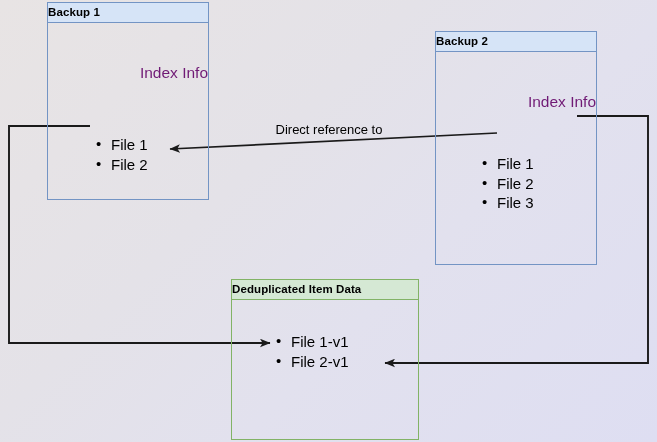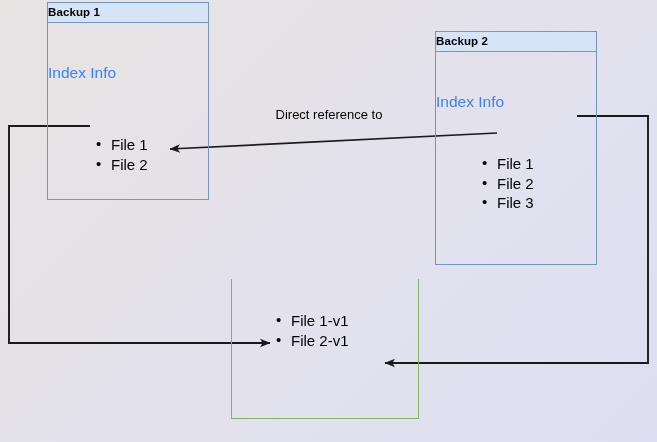--- a/index.html
+++ b/index.html
@@ -66,23 +66,23 @@
   }
   .node.green .node-body {
     border: 1.3px solid #82b366;
     border-top: none;
   }
 
   .index-label {
     position: absolute;
     left: 0;
     right: 0;
-    text-align: left;
+    text-align: right;
     font-size: 15.5px;
-    color: #3b82f6;
+    color: #701a75;
   }
 
   ul.file-list {
     position: absolute;
     margin: 0;
     padding: 0;
     list-style: none;
   }
   ul.file-list li {
     position: relative;
@@ -150,25 +150,26 @@
       <div class="index-label" style="top:41px;">Index Info</div>
       <ul class="file-list" style="left:46px; top:102px;">
         <li>File 1</li>
         <li>File 2</li>
         <li>File 3</li>
       </ul>
     </div>
   </div>
 
   <div class="node green" style="left:231px; top:279px; width:188px; height:161px;">
+    <div class="node-header">Deduplicated Item Data</div>
     <div class="node-body">
       <ul class="file-list" style="left:44px; top:32px;">
         <li>File 1-v1</li>
         <li>File 2-v1</li>
       </ul>
     </div>
   </div>
 
-  <div class="edge-label" style="left:244px; top:107px; width:170px;">
+  <div class="edge-label" style="left:244px; top:122px; width:170px;">
     <div>Direct reference to</div>
   </div>
 
 </div>
 
 </body></html>

